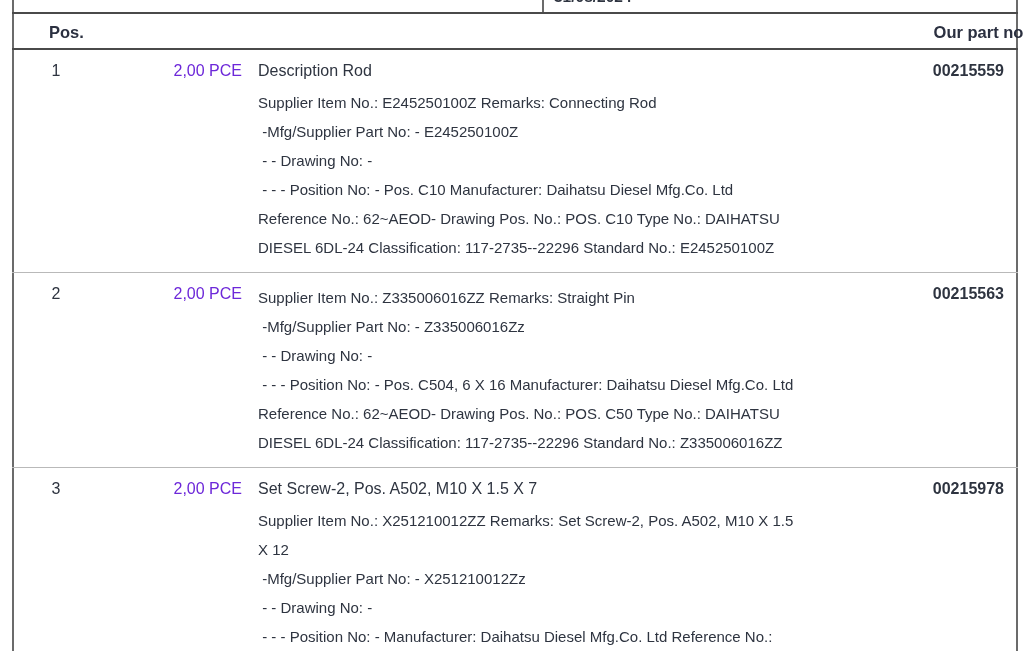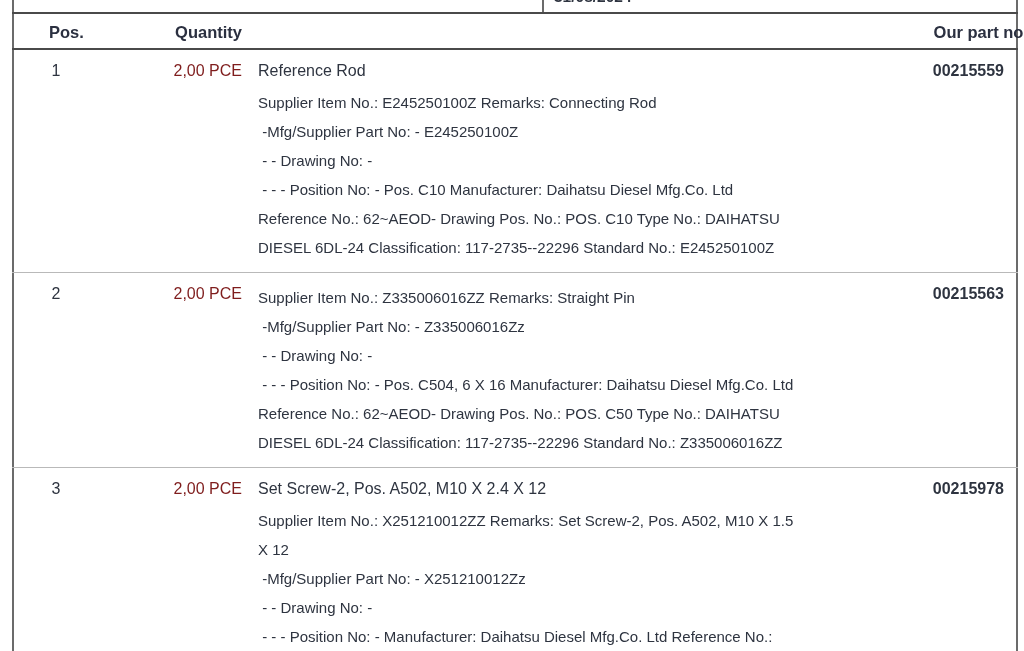--- a/index.html
+++ b/index.html
@@ -120,21 +120,21 @@
     color: #2e3440;
   }
   .c-qty {
     position: absolute;
     left: 100px;
     top: 10px;
     width: 130px;
     text-align: right;
     font-size: 16px;
     line-height: 21px;
-    color: #7f1d1d;
+    color: #6d28d9;
     white-space: nowrap;
   }
   .c-partno {
     position: absolute;
     right: 14px;
     top: 10px;
     font-size: 16px;
     line-height: 21px;
     color: #2e3440;
     white-space: nowrap;
@@ -175,33 +175,32 @@
 
   <div class="top-strip">
     <div class="divider"></div>
     <div class="date-cell">31/08/2024</div>
   </div>
 
   <div class="table-frame"></div>
 
   <div class="thead">
     <div class="cell th-pos">Pos.</div>
-    <div class="cell th-qty">Quantity</div>
     <div class="cell th-partno">Our part no.</div>
   </div>
 
   <div class="tbody">
 
     <div class="row">
       <div class="row-inner">
         <div class="c-pos">1</div>
         <div class="c-qty">2,00 PCE</div>
         <div class="c-partno">00215559</div>
         <div class="c-desc">
-          <div class="desc-title">Reference Rod</div>
+          <div class="desc-title">Description Rod</div>
           <div class="desc-detail">Supplier Item No.: E245250100Z Remarks: Connecting Rod
  -Mfg/Supplier Part No: - E245250100Z
  - - Drawing No: -
  - - - Position No: - Pos. C10 Manufacturer: Daihatsu Diesel Mfg.Co. Ltd Reference No.: 62~AEOD- Drawing Pos. No.: POS. C10 Type No.: DAIHATSU DIESEL 6DL-24 Classification: 117-2735--22296 Standard No.: E245250100Z</div>
         </div>
       </div>
     </div>
 
     <div class="row">
       <div class="row-inner">
@@ -216,21 +215,21 @@
         </div>
       </div>
     </div>
 
     <div class="row">
       <div class="row-inner">
         <div class="c-pos">3</div>
         <div class="c-qty">2,00 PCE</div>
         <div class="c-partno">00215978</div>
         <div class="c-desc">
-          <div class="desc-title">Set Screw-2, Pos. A502, M10 X 2.4 X 12</div>
+          <div class="desc-title">Set Screw-2, Pos. A502, M10 X 1.5 X 7</div>
           <div class="desc-detail">Supplier Item No.: X251210012ZZ Remarks: Set Screw-2, Pos. A502, M10 X 1.5 X 12
  -Mfg/Supplier Part No: - X251210012Zz
  - - Drawing No: -
  - - - Position No: - Manufacturer: Daihatsu Diesel Mfg.Co. Ltd Reference No.: 69~AEVE- Type No.: DAIHATSU DIESEL 6DL-24 Classification: 117-2735--22304 Standard No.: X251210012ZZ</div>
         </div>
       </div>
     </div>
 
     <div class="row row-clipped">
       <div class="row-inner"></div>

